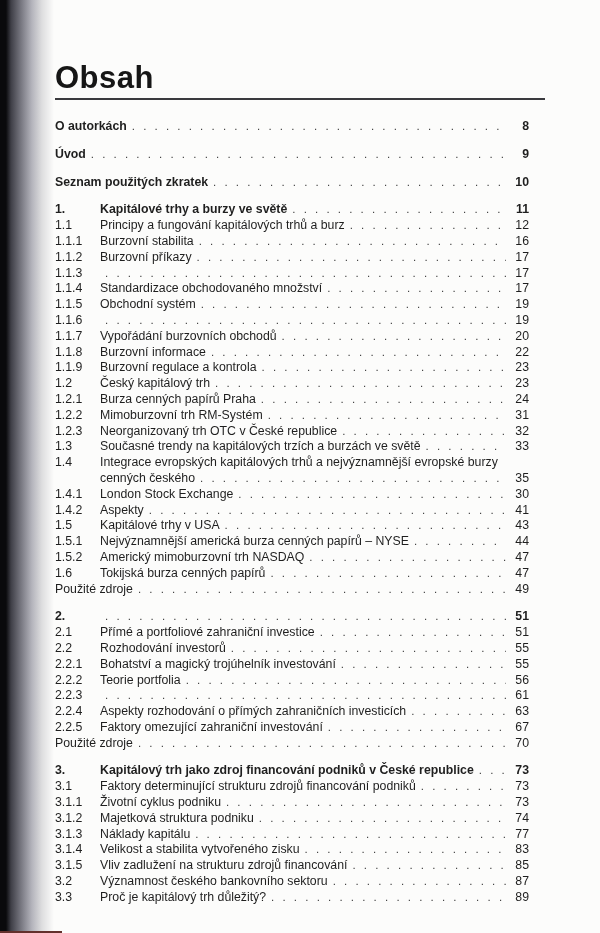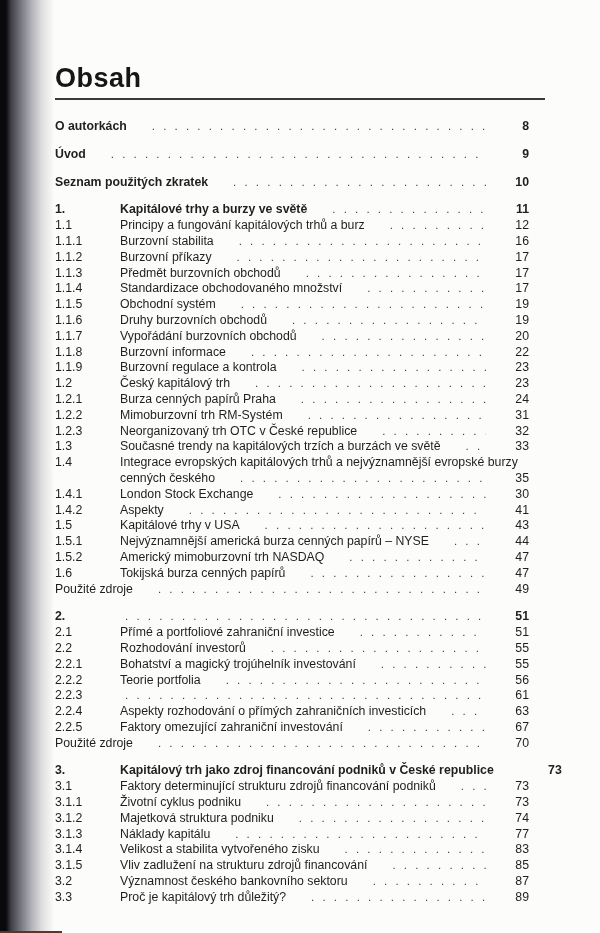--- a/index.html
+++ b/index.html
@@ -20,21 +20,21 @@
   }
   .scan-edge-bottomline {
     position: absolute; left: 0; bottom: 0; width: 62px; height: 2px;
     background: #63302c;
   }
   .page-content {
     position: absolute; left: 55px; top: 0; width: 492px;
   }
   .title {
     margin-top: 62px;
-    font-size: 27px;
+    font-size: 31px;
     font-weight: bold;
     letter-spacing: 0.5px;
     line-height: 32px;
     color: #161616;
   }
   .title-underline {
     margin-top: 4px;
     height: 2px;
     background: #3a3a3e;
     width: 490px;
@@ -42,21 +42,20 @@
   .toc {
     margin-top: 19px;
     font-size: 12.3px;
     line-height: 15.8px;
   }
   .row {
     display: flex;
     align-items: center;
     padding-right: 18px;
     white-space: nowrap;
-    gap: 20px;
   }
   .row.gap { margin-top: 12px; }
   .row.bold .num, .row.bold .label, .row.bold .pg { font-weight: bold; }
   .num {
     flex: 0 0 45px;
     text-align: left;
   }
   .label { flex: 0 0 auto; }
   .leader {
     flex: 1 1 auto;
@@ -116,39 +115,37 @@
         <span class="pg">16</span>
       </div>
       <div class="row">
         <span class="num">1.1.2</span>
         <span class="label">Burzovní příkazy</span>
         <span class="leader">. . . . . . . . . . . . . . . . . . . . . . . . . . . . . . . . . . . . . . . . . . . . . . . . . . . . . . . . . . . . . . . . . . . . . . . . . . . . . . . . . . . . . . . . . . . . . . . . . . . . . . . . . . . . . . . . . . . . . . . .</span>
         <span class="pg">17</span>
       </div>
       <div class="row">
         <span class="num">1.1.3</span>
-        <span class="label">Předmět burzovních obchodů</span>
         <span class="leader">. . . . . . . . . . . . . . . . . . . . . . . . . . . . . . . . . . . . . . . . . . . . . . . . . . . . . . . . . . . . . . . . . . . . . . . . . . . . . . . . . . . . . . . . . . . . . . . . . . . . . . . . . . . . . . . . . . . . . . . .</span>
         <span class="pg">17</span>
       </div>
       <div class="row">
         <span class="num">1.1.4</span>
         <span class="label">Standardizace obchodovaného množství</span>
         <span class="leader">. . . . . . . . . . . . . . . . . . . . . . . . . . . . . . . . . . . . . . . . . . . . . . . . . . . . . . . . . . . . . . . . . . . . . . . . . . . . . . . . . . . . . . . . . . . . . . . . . . . . . . . . . . . . . . . . . . . . . . . .</span>
         <span class="pg">17</span>
       </div>
       <div class="row">
         <span class="num">1.1.5</span>
         <span class="label">Obchodní systém</span>
         <span class="leader">. . . . . . . . . . . . . . . . . . . . . . . . . . . . . . . . . . . . . . . . . . . . . . . . . . . . . . . . . . . . . . . . . . . . . . . . . . . . . . . . . . . . . . . . . . . . . . . . . . . . . . . . . . . . . . . . . . . . . . . .</span>
         <span class="pg">19</span>
       </div>
       <div class="row">
         <span class="num">1.1.6</span>
-        <span class="label">Druhy burzovních obchodů</span>
         <span class="leader">. . . . . . . . . . . . . . . . . . . . . . . . . . . . . . . . . . . . . . . . . . . . . . . . . . . . . . . . . . . . . . . . . . . . . . . . . . . . . . . . . . . . . . . . . . . . . . . . . . . . . . . . . . . . . . . . . . . . . . . .</span>
         <span class="pg">19</span>
       </div>
       <div class="row">
         <span class="num">1.1.7</span>
         <span class="label">Vypořádání burzovních obchodů</span>
         <span class="leader">. . . . . . . . . . . . . . . . . . . . . . . . . . . . . . . . . . . . . . . . . . . . . . . . . . . . . . . . . . . . . . . . . . . . . . . . . . . . . . . . . . . . . . . . . . . . . . . . . . . . . . . . . . . . . . . . . . . . . . . .</span>
         <span class="pg">20</span>
       </div>
       <div class="row">

